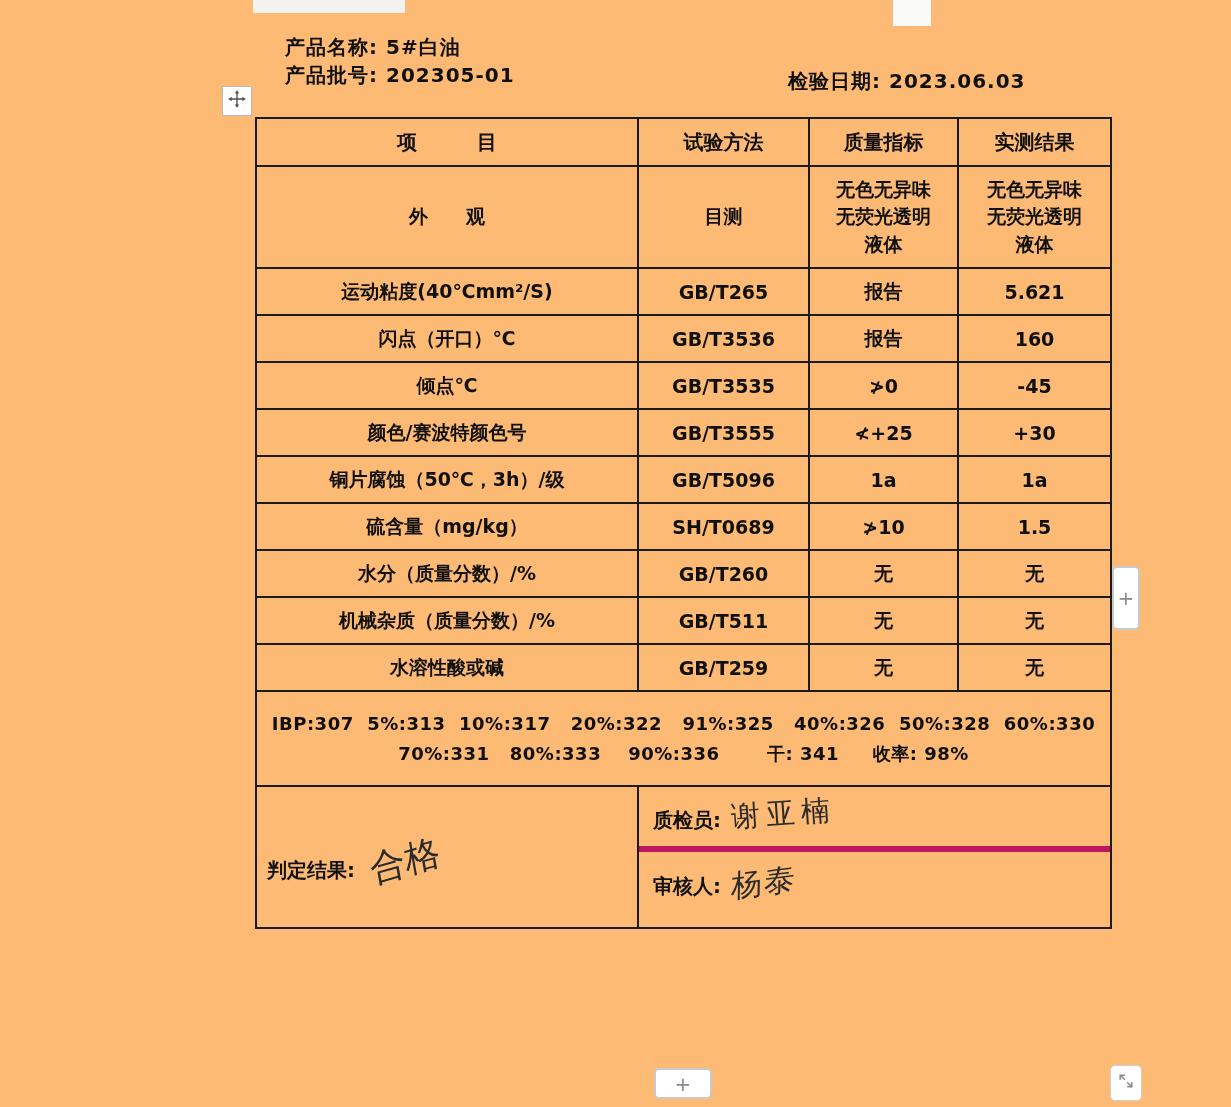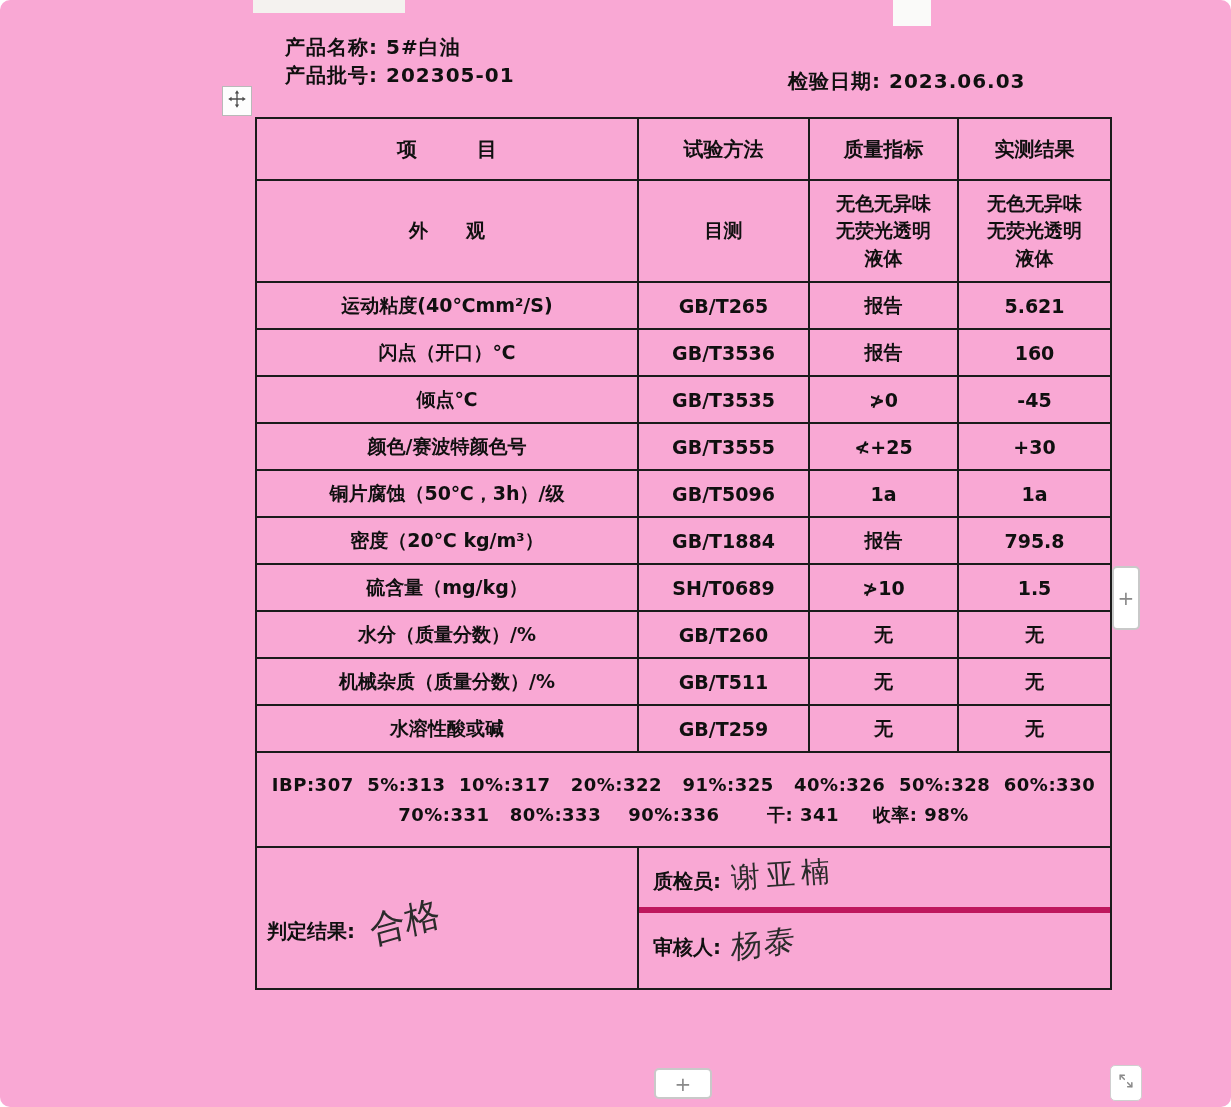--- a/index.html
+++ b/index.html
@@ -1,41 +1,40 @@
 <!DOCTYPE html>
 <html><head>
 <meta charset="utf-8">
 <style>
   html,body{margin:0;padding:0;background:#ffffff;}
   .canvas{
-    position:relative;width:1231px;height:1107px;background:#f9a8d4;
+    position:relative;width:1231px;height:1107px;background:#fdba74;
     font-family:"DejaVu Sans",sans-serif;color:#101010;font-weight:700;
     overflow:hidden;
-    border-radius:10px;
   }
   
   .smudge-a{position:absolute;left:253px;top:0;width:152px;height:13px;background:#f4f2ef;}
   .smudge-b{position:absolute;left:893px;top:0;width:38px;height:26px;background:#fafaf9;}
 
   
   .hdr-line{position:absolute;font-size:20px;letter-spacing:1px;white-space:nowrap;}
   .hdr-1{left:285px;top:34px;}
   .hdr-2{left:285px;top:62px;}
   .hdr-3{left:788px;top:68px;}
   .hdr-line .lbl{margin-right:8px;}
 
   
   table.report{
     position:absolute;left:255px;top:117px;border-collapse:collapse;table-layout:fixed;
   }
   table.report td{
     border:2px solid #1b1b1b;text-align:center;vertical-align:middle;
     font-size:19px;font-weight:700;padding:0;color:#101010;
   }
-  tr.r-head{height:62px;font-family:Liberation Mono, monospace;}  tr.r-head td{font-size:20px;}
+  tr.r-head{height:48px;font-family:Liberation Mono, monospace;}  tr.r-head td{font-size:20px;}
   tr.r-appearance{height:102px;}
   tr.r-single{height:47px;}
   tr.r-distill{height:95px;}
   tr.r-sig{height:142px;}
   .preline{white-space:pre-line;line-height:1.45;margin-top:20px;}
   td.distill-cell{vertical-align:top;text-align:left;padding:6px 4px 0 6px;}
   .distill-line{white-space:pre;font-size:18px;line-height:1.65;letter-spacing:0.5px;}
 
   
   td.verdict-cell{text-align:left;}
@@ -143,26 +142,20 @@
       <td>颜色/赛波特颜色号</td>
       <td>GB/T3555</td>
       <td>≮+25</td>
       <td>+30</td>
     </tr>
     <tr class="r-single">
       <td>铜片腐蚀（50℃，3h）/级</td>
       <td>GB/T5096</td>
       <td>1a</td>
       <td>1a</td>
-    </tr>
-    <tr class="r-single">
-      <td>密度（20℃ kg/m³）</td>
-      <td>GB/T1884</td>
-      <td>报告</td>
-      <td>795.8</td>
     </tr>
     <tr class="r-single">
       <td>硫含量（mg/kg）</td>
       <td>SH/T0689</td>
       <td>≯10</td>
       <td>1.5</td>
     </tr>
     <tr class="r-single">
       <td>水分（质量分数）/%</td>
       <td>GB/T260</td>

